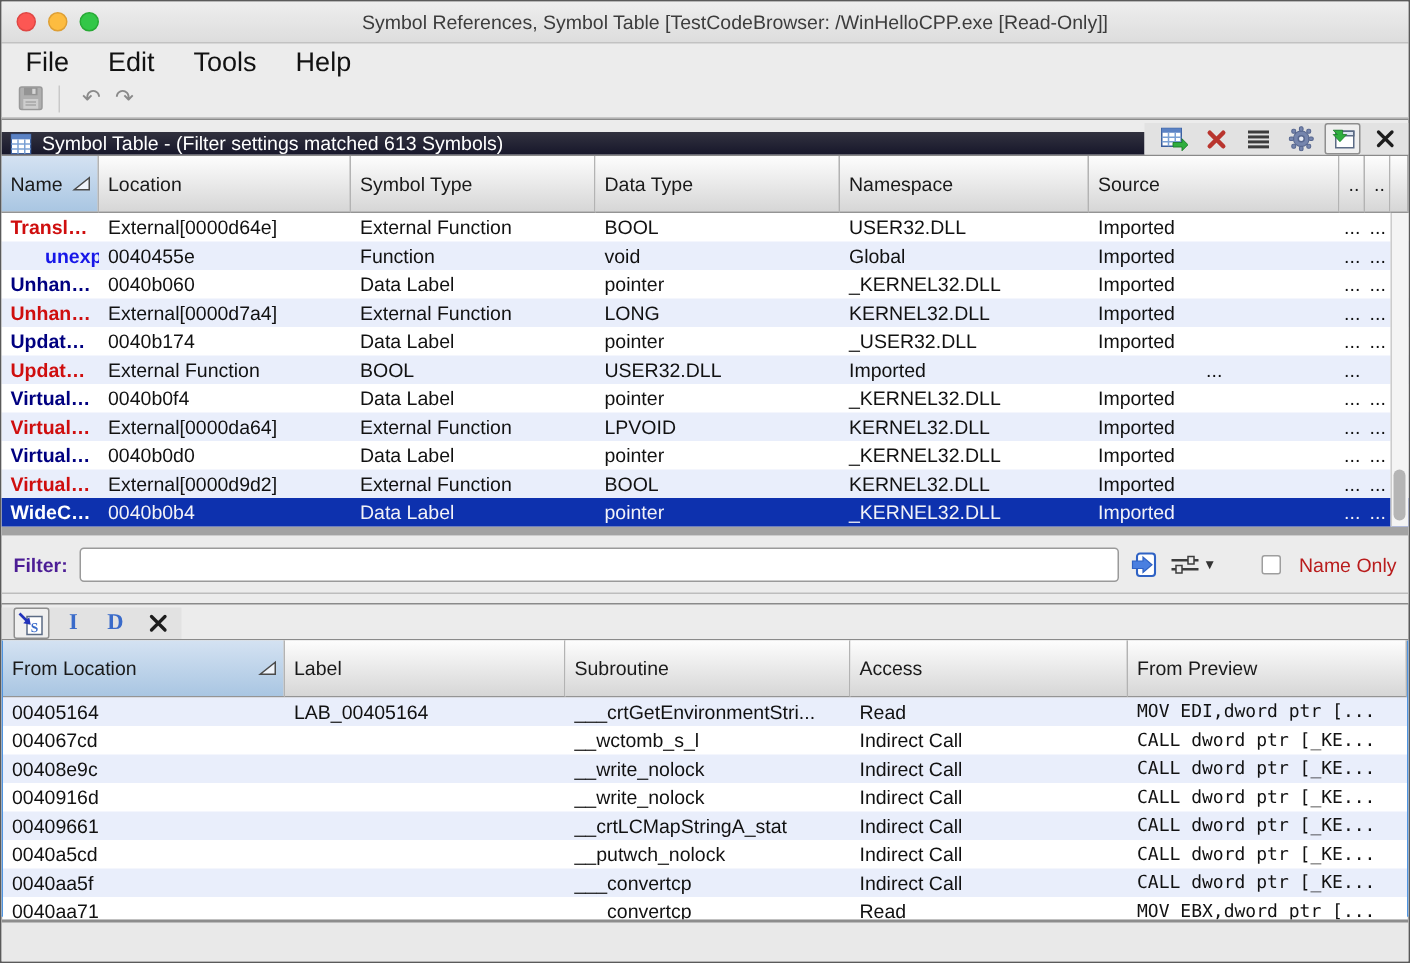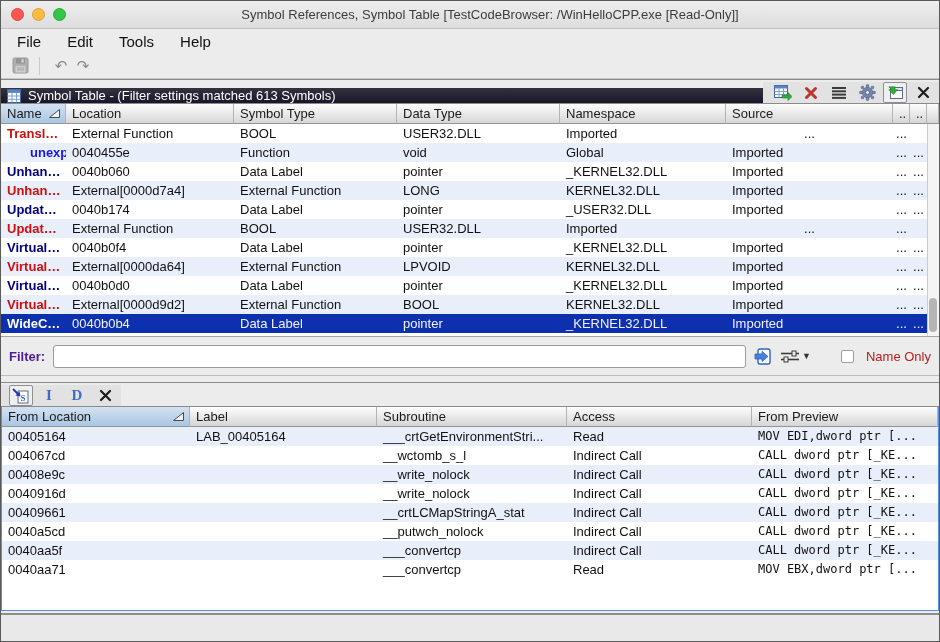--- a/index.html
+++ b/index.html
@@ -18,63 +18,63 @@
   .light { width:13px; height:13px; border-radius:50%; }
   .light.red    { background:#fc5753; border:1px solid #df4744; }
   .light.yellow { background:#fdbc40; border:1px solid #de9f34; }
   .light.green  { background:#33c748; border:1px solid #27aa35; }
   .titlebar .title {
     position:absolute; left:0; right:0; text-align:center;
     font-size:13px; color:#3c3c3c; pointer-events:none;padding-left:40px;
   }
   
   .menubar { height:24px; flex:0 0 24px; display:flex; align-items:center; padding-left:16px; gap:26px; background:#ececec; }
-  .menubar .menu-item { font-size:15px; color:#111; cursor:default; }
+  .menubar .menu-item { font-size:18px; color:#111; cursor:default; }
   .toolbar { height:26px; flex:0 0 26px; display:flex; align-items:center; padding-left:8px; border-bottom:1px solid #c6c6c6; background:#ececec; }
   .tb-sep { width:1px; height:18px; background:#c9c9c9; margin:0 10px 0 8px; }
   .tb-btn { width:22px; height:22px; display:flex; align-items:center; justify-content:center; }
   .arrow-glyph { font-size:15px; color:#8a8a8a; line-height:1; }
   
   .panel-header { height:25px; flex:0 0 25px; display:flex; align-items:flex-end; border:1px solid #8a8a8a; border-left:none; border-right:none; }
   .ph-title {
     flex:1; display:flex; align-items:center; gap:7px; padding-left:6px;
     color:#ffffff; font-size:13px; white-space:nowrap; overflow:hidden;
   }
   .ph-dark { background:linear-gradient(#32323f,#17172b); }
   .ph-blue { background:linear-gradient(#4d4da6,#2b2b72); }
   .ph-icons { display:flex; align-items:center; gap:4px; background:#e2e2e2; padding:0 4px 0 8px; }
   .ph-btn { width:24px; height:21px; display:flex; align-items:center; justify-content:center; border:1px solid transparent; }
   .ph-btn.pressed { background:#efefef; border:1px solid #8f8f8f; border-radius:2px; }
   
   .grid-head { display:grid; }
   .grid-row  { display:grid; height:19px; }
   .col-h {
     background:linear-gradient(#fdfdfd,#d6d6d6); border-right:1px solid #b3b3b3; border-bottom:1px solid #949494;
-    font-size:13px; color:#1a1a1a; padding:0 4px 0 6px; height:20px; line-height:21px;
+    font-size:13px; color:#1a1a1a; padding:0 4px 0 6px; height:38px; line-height:21px;
     display:flex; align-items:center; justify-content:space-between; overflow:hidden; white-space:nowrap;
   }
   .col-h.sorted { background:linear-gradient(#d4e2f2,#a9c6e2); }
   .cell {
     font-size:13px; color:#111; padding-left:6px; line-height:19px;
     white-space:nowrap; overflow:hidden;
   }
   .cell.center { text-align:center; padding-left:0; }
   .row-even { background:#ffffff; }
   .row-odd  { background:#e9eefb; }
   .row-selected { background:#0d31ae; }
   .row-selected .cell { color:#f2f2f7; }
   .row-selected .cell.namec { color:#ffffff; }
   .namec { font-weight:bold; }
   .nc-red  { color:#cf0e0e; }
   .nc-navy { color:#000080; }
   .nc-blue { color:#1717e8;padding-left:29px; }
   .mono { font-family:"DejaVu Sans Mono", monospace; font-size:12px; }
   .st-grid  { grid-template-columns:65px 168px 163px 163px 166px 167px 17px 17px 1fr; }
   .sr-grid  { grid-template-columns:188px 187px 190px 185px 1fr; }
-  .st-body { position:relative; flex:0 0 213px; background:#ffffff; border-bottom:1px solid #a3a3a3; }
+  .st-body { position:relative; flex:0 0 213px; background:#ffffff; border-bottom:6px solid #a3a3a3; }
   .vscroll {
     position:absolute; top:0; right:0; width:12px; bottom:0;
     background:#f4f4f4; border-left:1px solid #cccccc;
   }
   .vthumb { position:absolute; right:2px; bottom:4px; width:8px; height:34px; background:#b5b5b5; border-radius:4px; }
   
   .filterbar { height:38px; flex:0 0 38px; display:flex; align-items:center; background:#ececec; padding:0 8px; gap:8px; }
   .filter-label { font-size:13px; font-weight:bold; color:#4c1d95; }
   .filter-input {
     flex:1; height:23px; border:1px solid #9a9a9a; border-radius:3px; background:#ffffff;
@@ -230,20 +230,21 @@
       </div>
     <div class="col-h">
         <span>..</span>
       </div>
     <div class="col-h"></div>
   </div>
 
   <div class="st-body">
     <div class="grid-row st-grid row-even">
       <div class="cell namec nc-red">Transl…</div>
+        <div class="cell">External[0000d64e]</div>
         <div class="cell">External Function</div>
         <div class="cell">BOOL</div>
         <div class="cell">USER32.DLL</div>
         <div class="cell">Imported</div>
         <div class="cell center">...</div>
         <div class="cell center">...</div>
         <div></div>
     </div>
     <div class="grid-row st-grid row-odd">
       <div class="cell namec nc-blue">unexp…</div>

